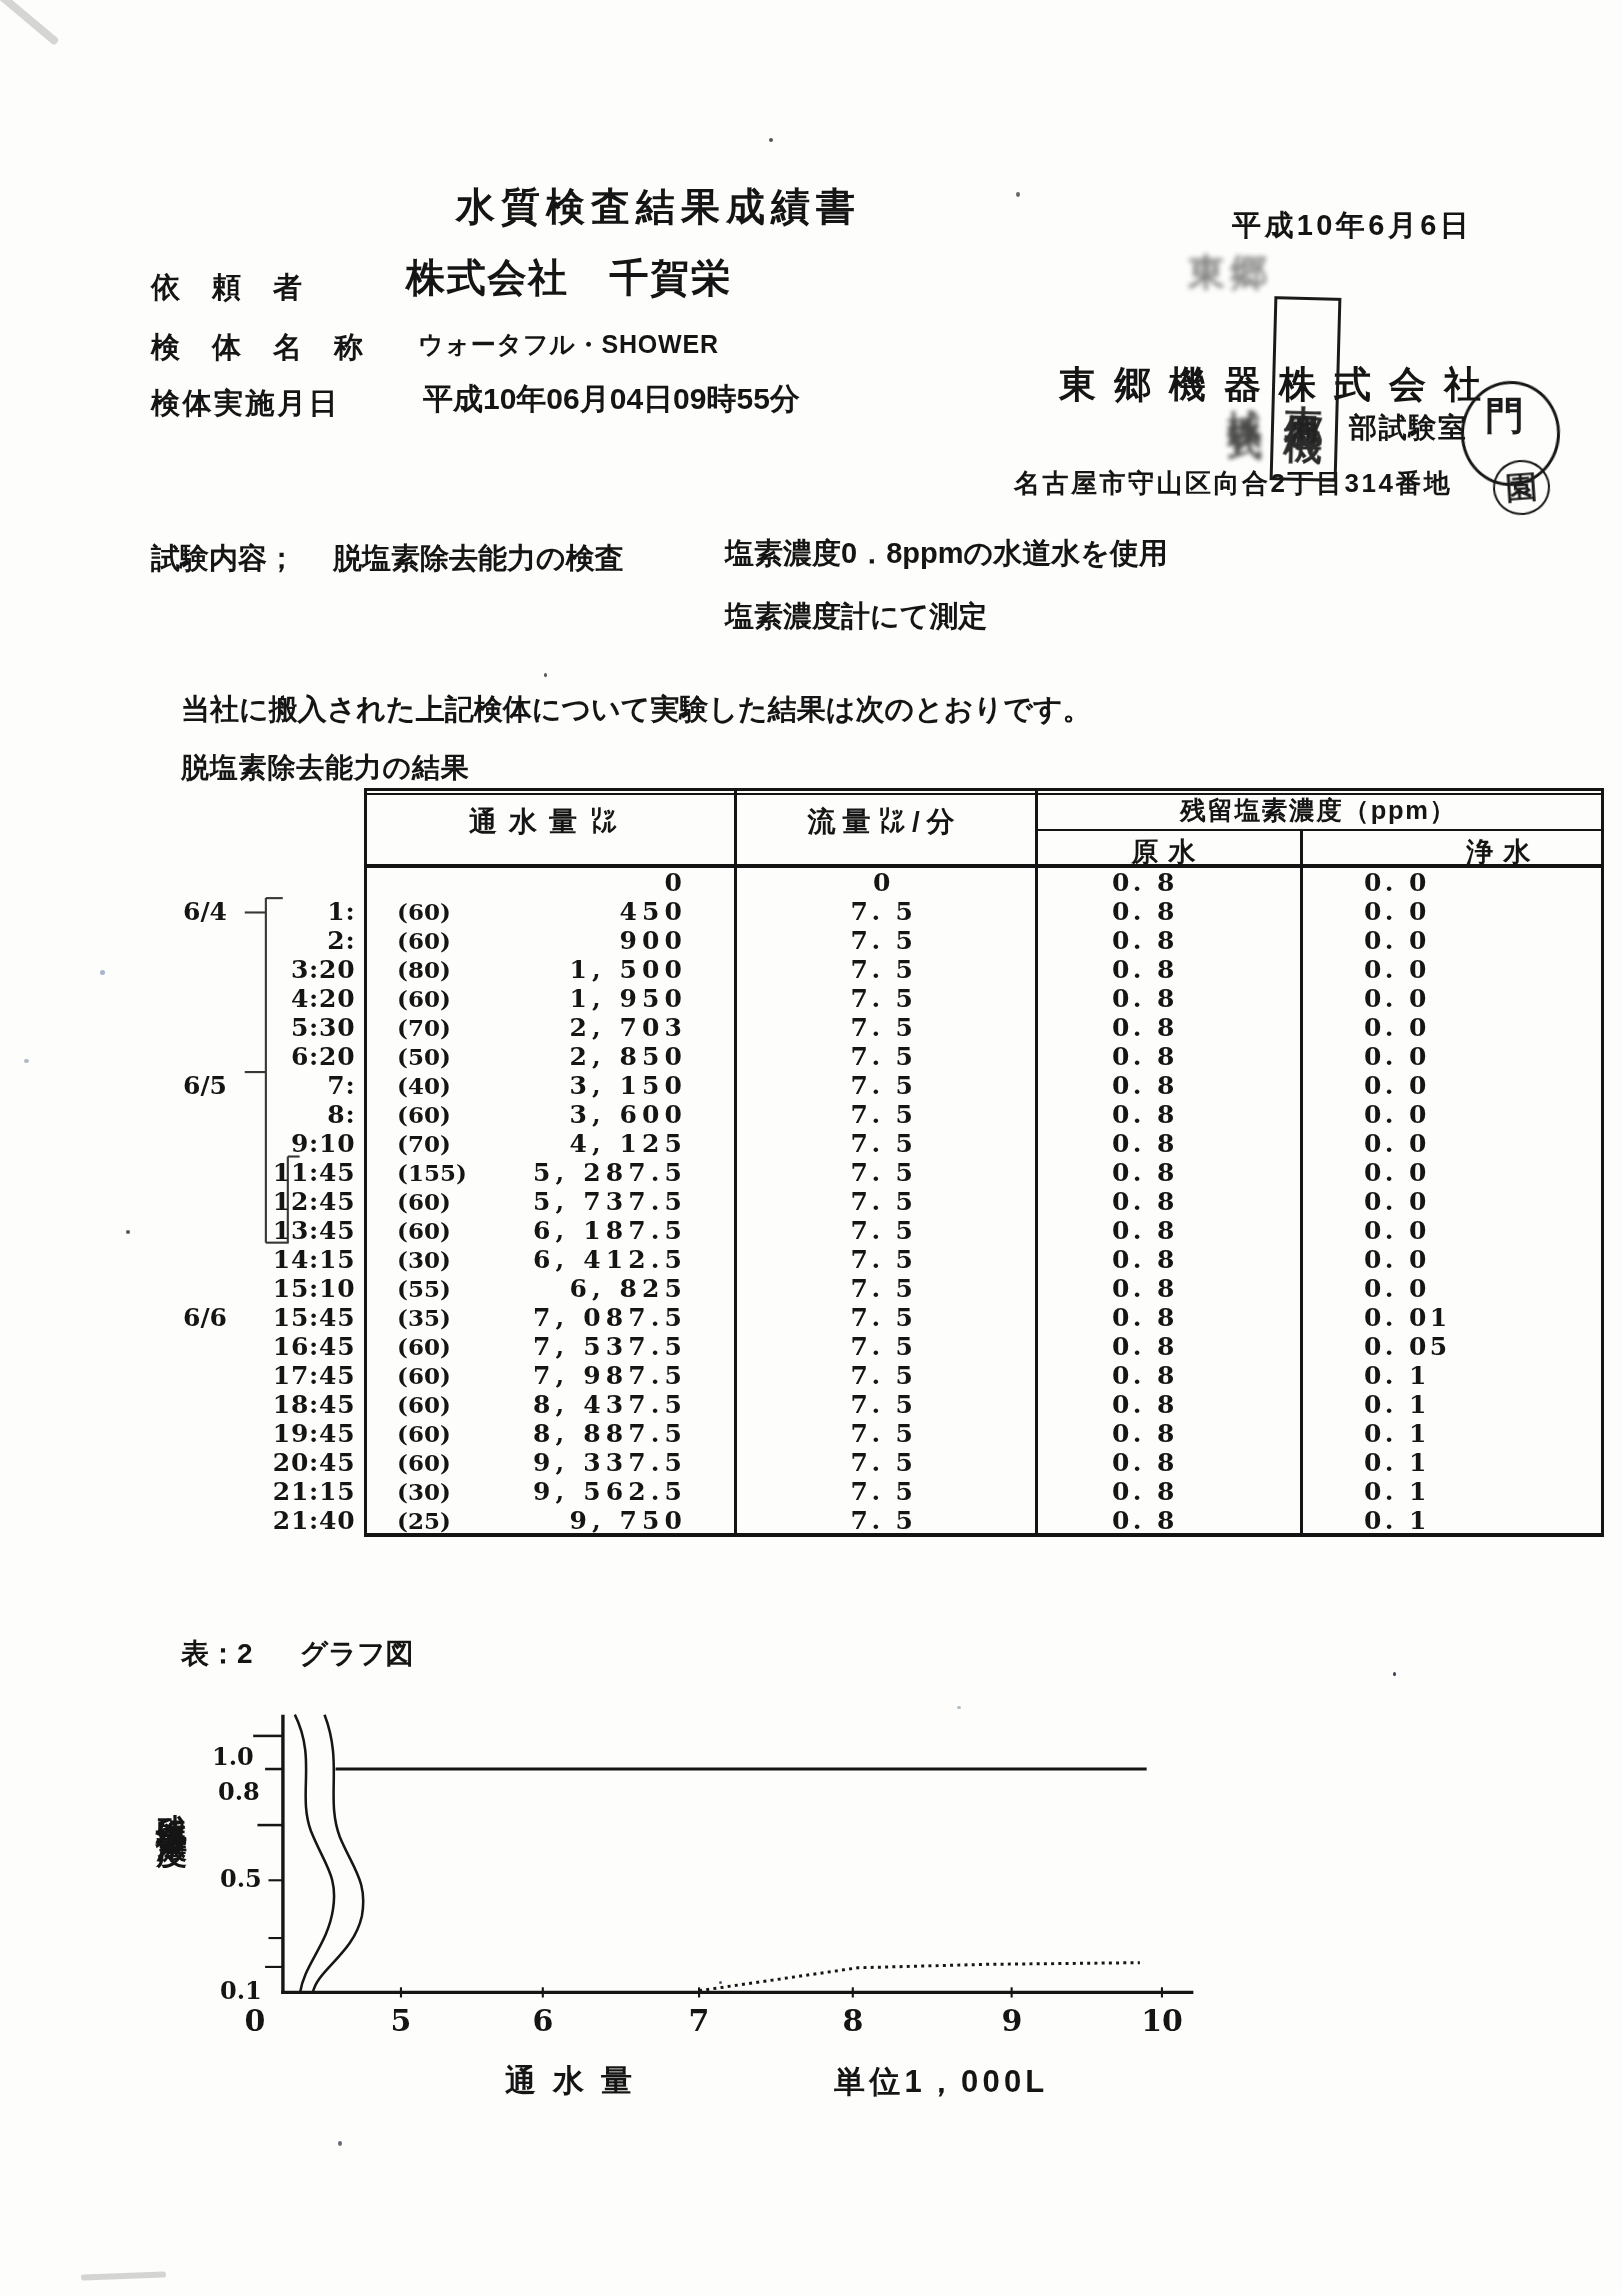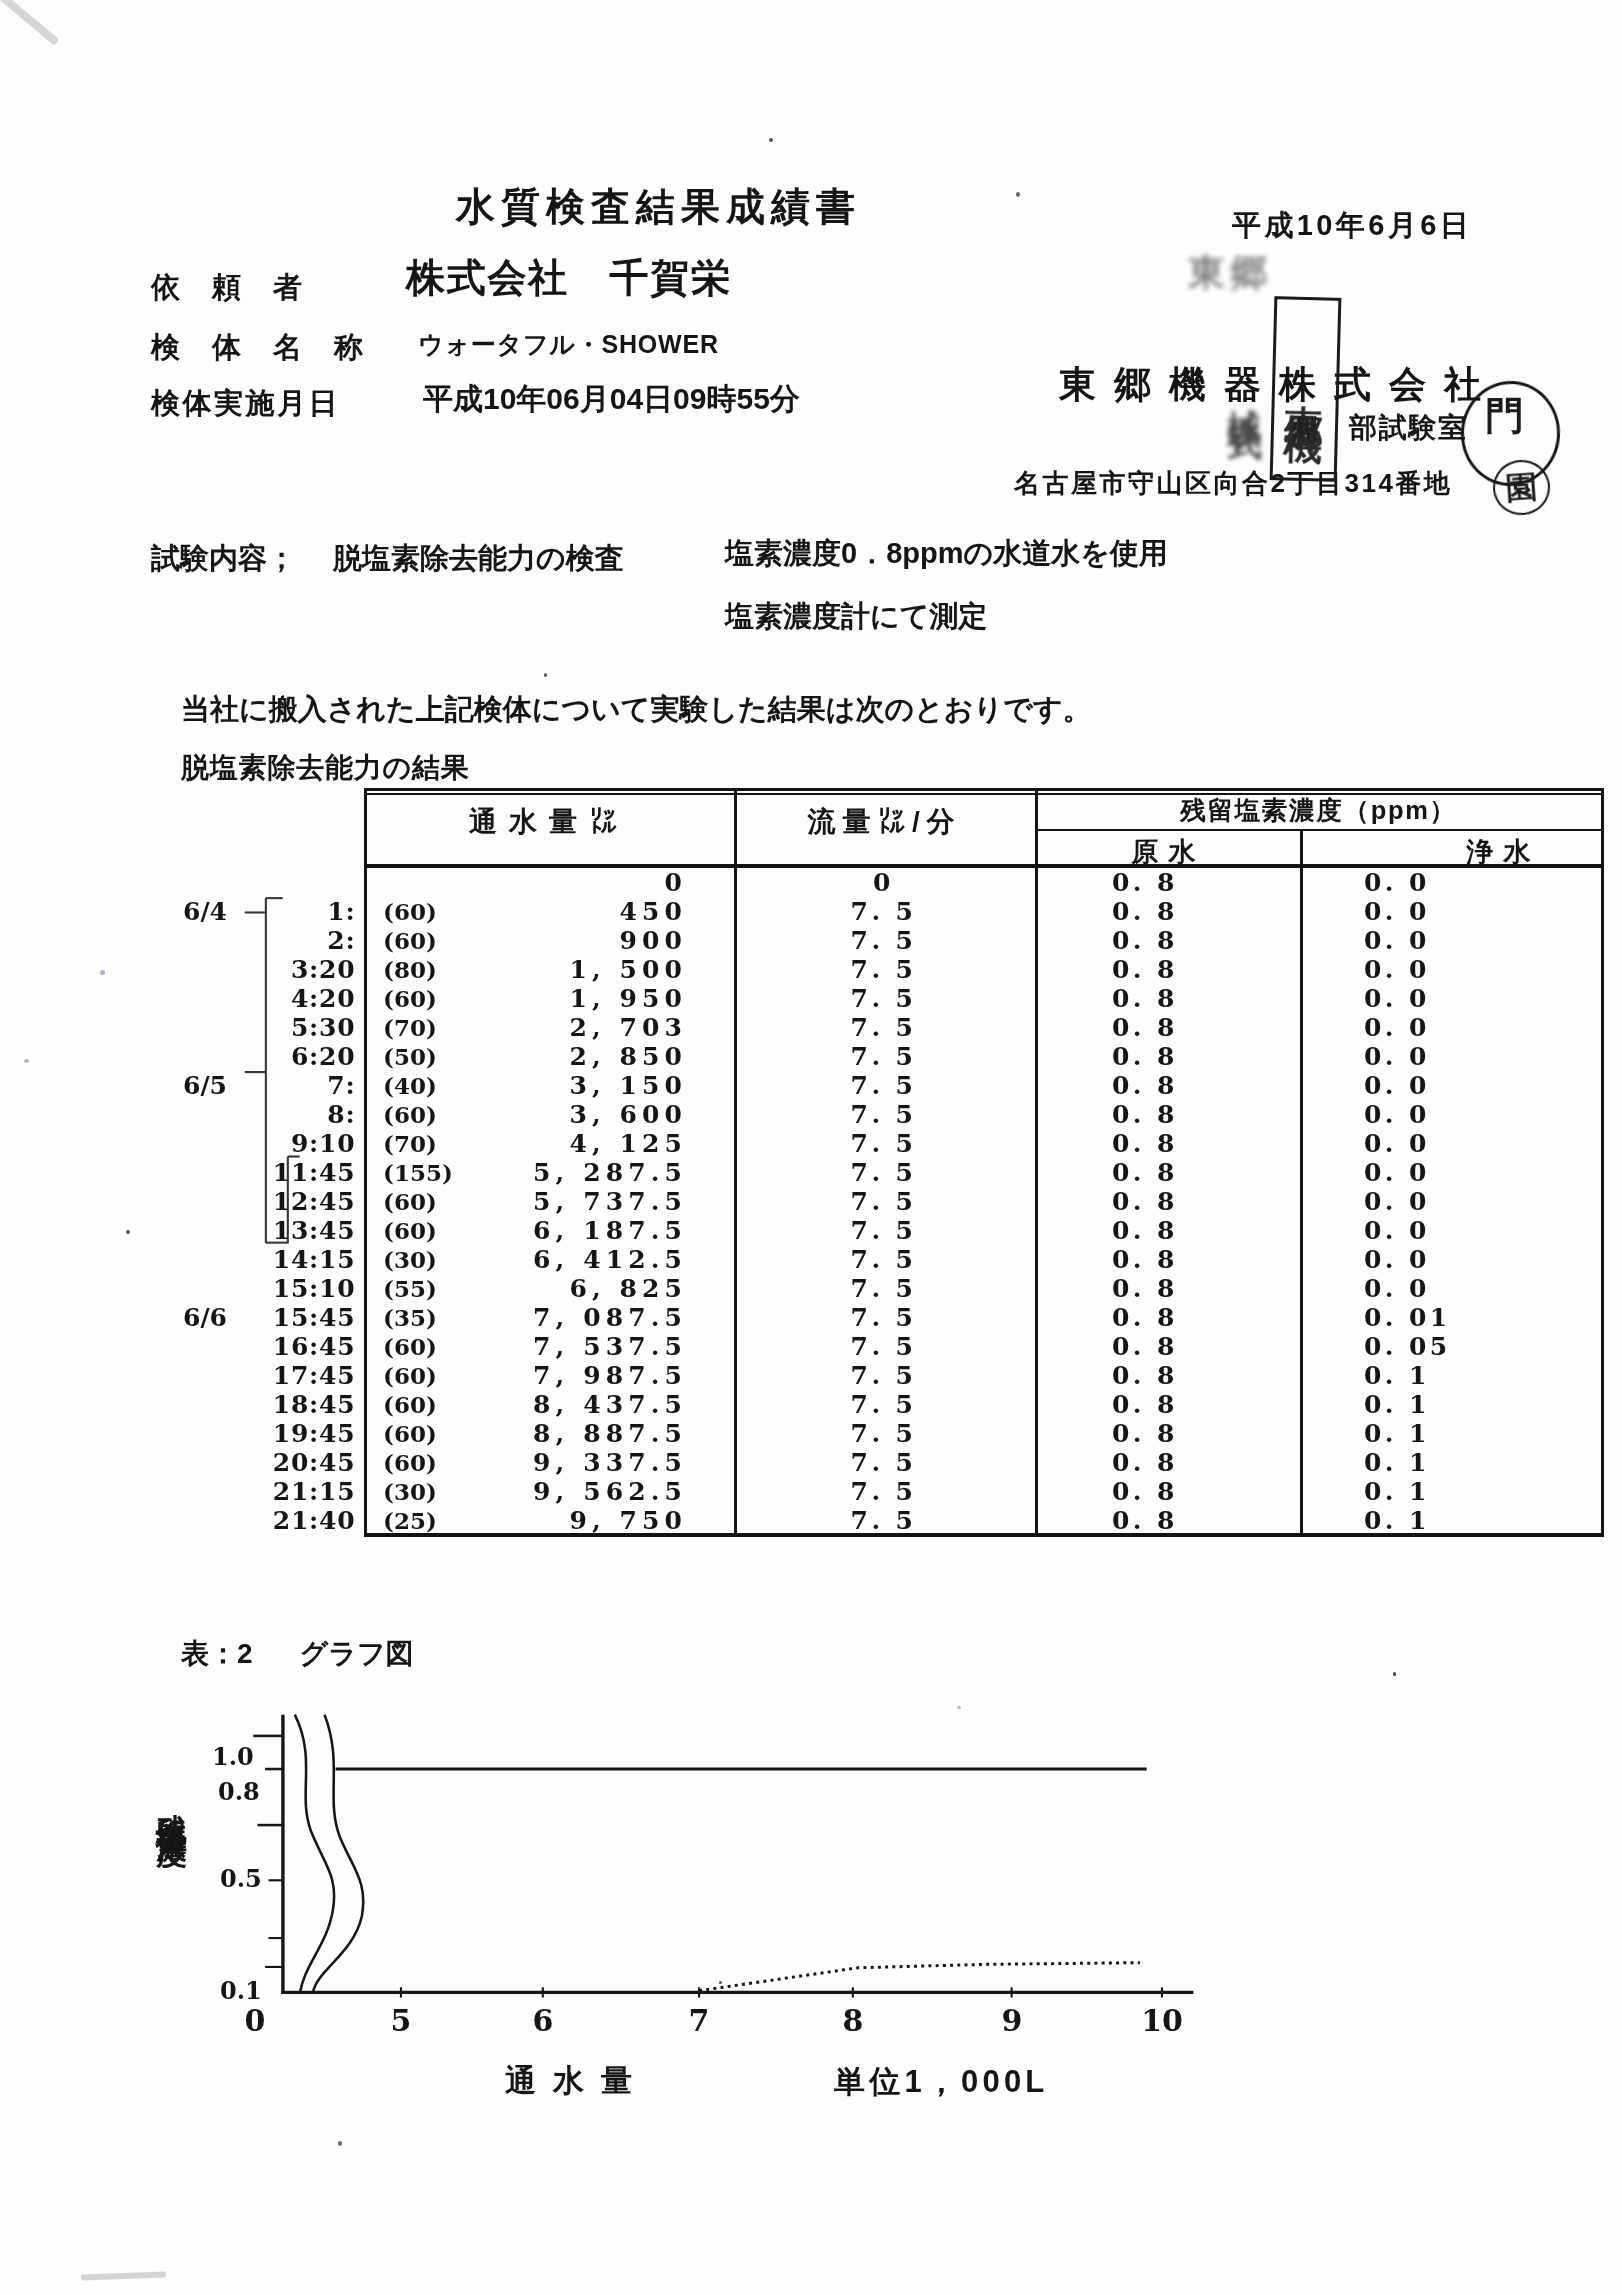--- a/index.html
+++ b/index.html
@@ -63,21 +63,21 @@
   .th-flowtotal{left:364px; top:803px; width:370px; font-size:28px; letter-spacing:12px;}
   .th-flowrate{left:734px; top:803px; width:301px; font-size:28px; letter-spacing:6.8px;}
   .th-residual{left:1035px; top:793px; width:567px; font-size:25.5px; letter-spacing:1.7px;}
   .th-raw{left:1037px; top:834px; width:263px; font-size:27px; letter-spacing:10.2px;}
   .th-clean{left:1354px; top:834px; width:299px; font-size:27px; letter-spacing:10.2px;}
   .tbody{left:178px; top:868px; width:1423px;}
   .trow{display:grid; grid-template-columns:82px 104px 110px 259px 301px 265px 302px;
     height:29px; line-height:29px;}
   .c-date{font-size:25px; padding-left:5.1px;}
   .c-time{text-align:right; padding-right:8.5px; font-size:25px; letter-spacing:0.8px;}
-  .c-inc{text-align:left; padding-left:19px; font-size:23px;}
+  .c-inc{text-align:left; padding-left:33px; font-size:23px;}
   .c-cum{text-align:right; padding-right:46px; font-size:25px; letter-spacing:5.1px;}
   .c-flow{text-align:center; font-size:25px; letter-spacing:3.4px;}
   .c-raw{text-align:left; padding-left:78px; font-size:25px; letter-spacing:3.4px;}
   .c-clean{padding-left:65px; font-size:25px; letter-spacing:3.4px;}
   
   .graph-caption{left:181px; top:1635px; font-size:28px;}
   .graph-caption .cap2{margin-left:47px;}
   .ylab{font-size:24px;margin-top:24px;}
   .xlab{font-size:30px; width:68px; text-align:center;}
   .y-axis-title{left:150px; top:1789px; font-size:31px; writing-mode:vertical-rl;

